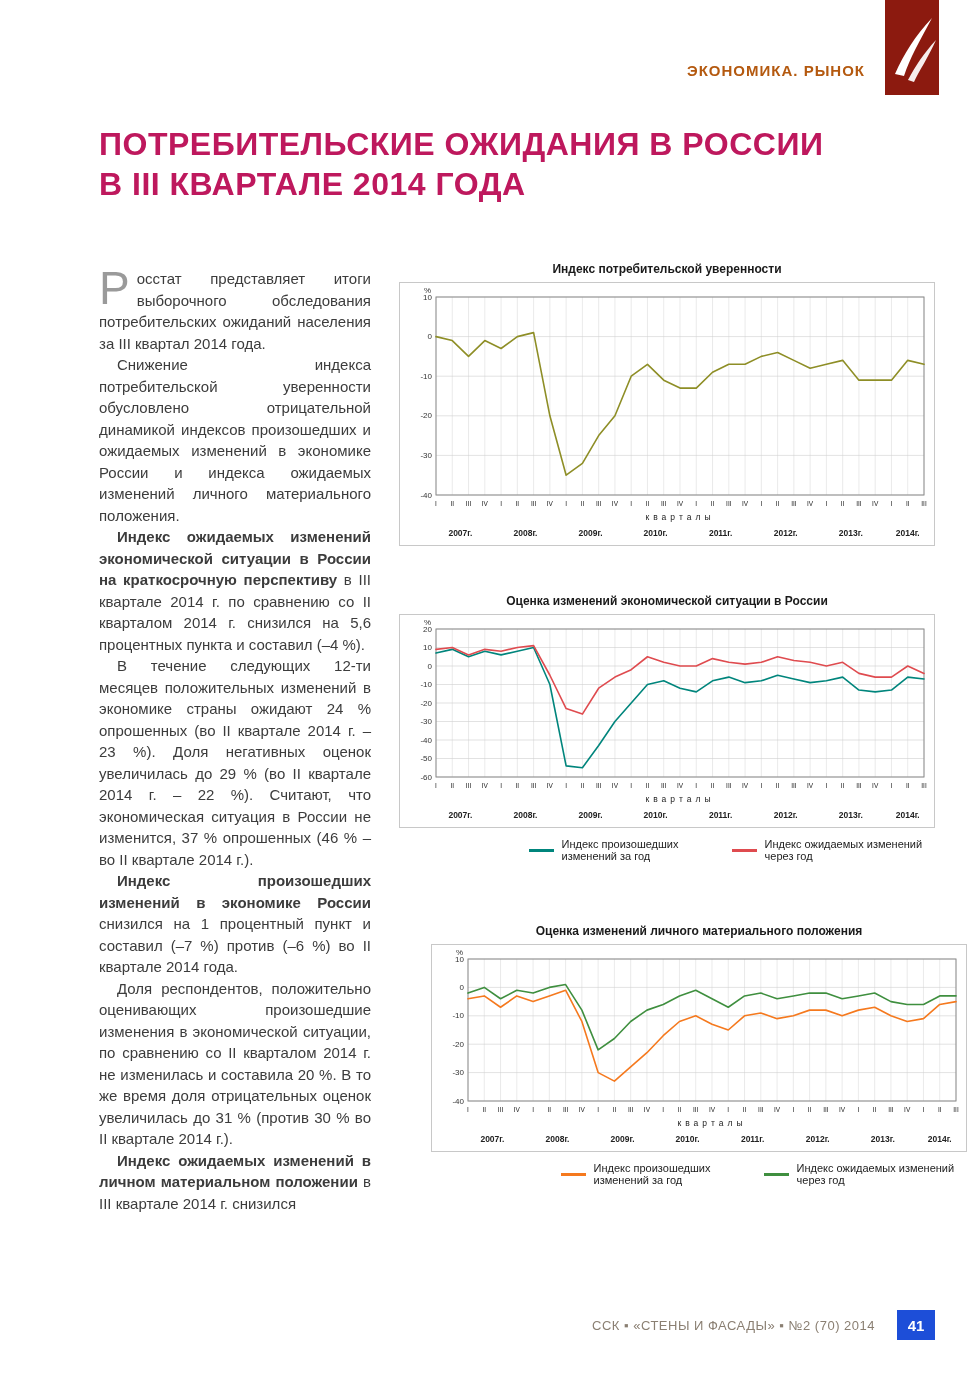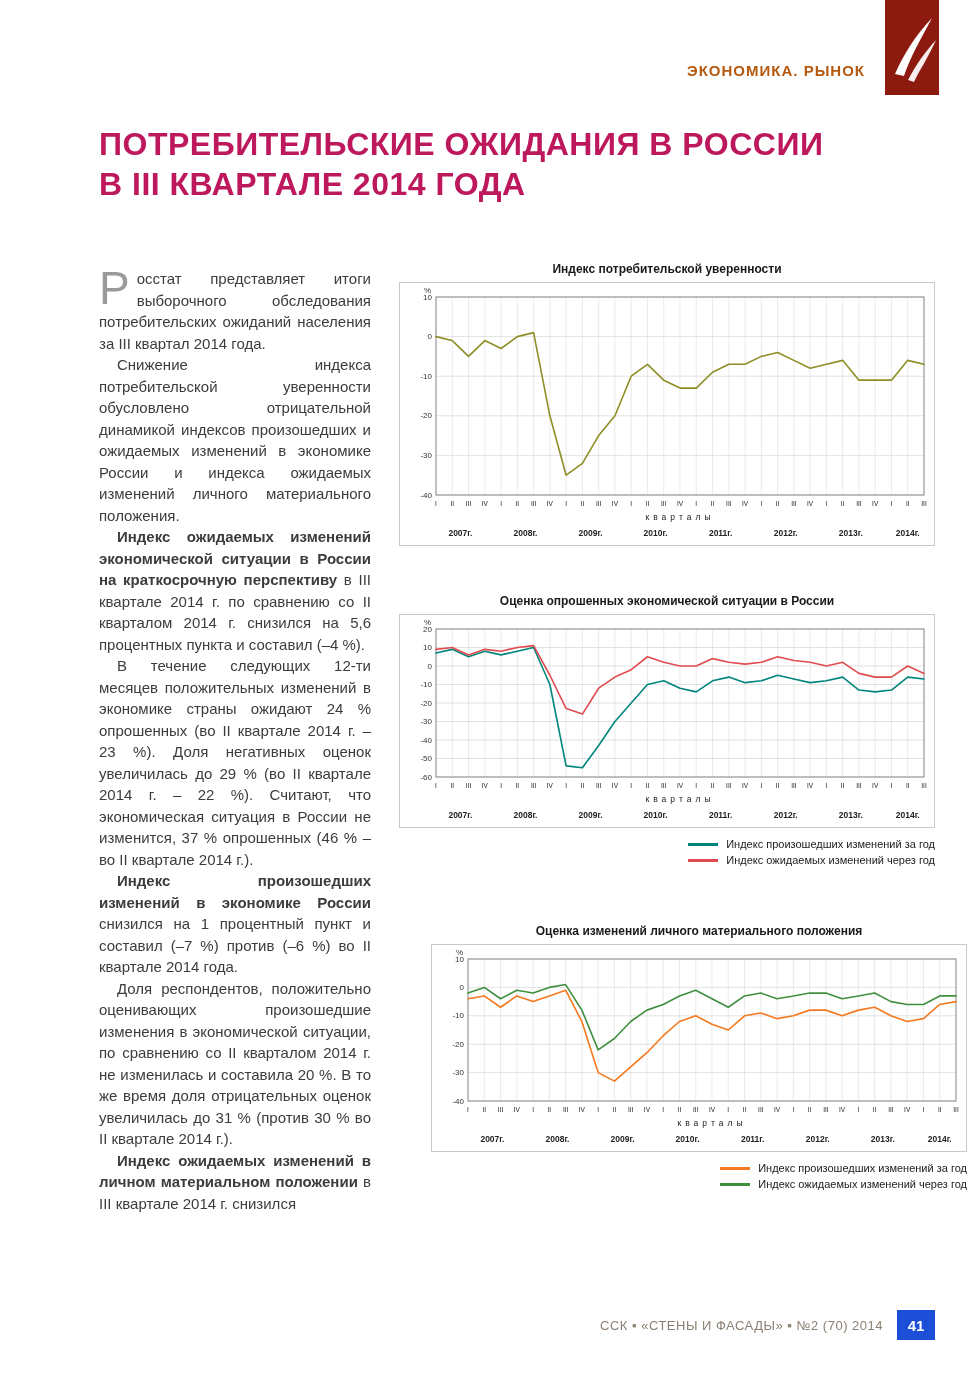--- a/index.html
+++ b/index.html
@@ -33,26 +33,26 @@
   }
   .chart{position:absolute;left:372px;width:536px;}
   .chart1{top:262px;}
   .chart2{top:594px;}
   .chart3{top:924px;padding-left:32px;}
   .chart-title{
     text-align:center;font-size:12px;font-weight:bold;color:#1a1a1a;margin-bottom:6px;
   }
   .chart-svg{border:1px solid #c8c8c8;background:#fff;}
   .chart-svg svg{display:block;}
-  .chart-legend{margin-top:8px;display:flex;flex-direction:column;align-items:flex-end;padding-left:130px;}
+  .chart-legend{margin-top:8px;display:flex;align-items:center;padding-left:130px;}
   .legend-row{display:flex;align-items:center;margin:2px 0;}
   .legend-line{display:inline-block;width:30px;height:3px;margin-right:8px;}
   .legend-text{font-size:11px;color:#222;}
   .footer{
-    position:absolute;top:1310px;right:72px;display:flex;align-items:center;gap:14px;
+    position:absolute;top:1310px;right:72px;display:flex;align-items:center;gap:22px;
   }
   .footer-text{font-size:13px;color:#8a7f72;letter-spacing:0.5px;}
   .page-num{
     display:flex;align-items:center;justify-content:center;
     width:38px;height:30px;background:#1d4ed8;color:#fff;font-weight:bold;font-size:15px;
   }
 </style>
 </head>
 <body>
 
@@ -174,21 +174,21 @@
           <text x="320.66666666666663" y="253" text-anchor="middle" font-size="8.5" font-weight="bold" fill="#222">2011г.</text>
           <text x="385.73333333333335" y="253" text-anchor="middle" font-size="8.5" font-weight="bold" fill="#222">2012г.</text>
           <text x="450.79999999999995" y="253" text-anchor="middle" font-size="8.5" font-weight="bold" fill="#222">2013г.</text>
           <text x="507.73333333333335" y="253" text-anchor="middle" font-size="8.5" font-weight="bold" fill="#222">2014г.</text>
         </svg>
       </div>
     <div class="chart-legend"></div>
   </div>
 
   <div class="chart chart2" id="chart-1">
-    <div class="chart-title">Оценка опрошенных экономической ситуации в России</div>
+    <div class="chart-title">Оценка изменений экономической ситуации в России</div>
     <div class="chart-svg">
         <svg width="534" height="212" xmlns="http://www.w3.org/2000/svg">
           <line x1="36" y1="14" x2="36" y2="162" stroke="#dcdcdc" stroke-width="0.6"></line>
           <line x1="52.266666666666666" y1="14" x2="52.266666666666666" y2="162" stroke="#dcdcdc" stroke-width="0.6"></line>
           <line x1="68.53333333333333" y1="14" x2="68.53333333333333" y2="162" stroke="#dcdcdc" stroke-width="0.6"></line>
           <line x1="84.8" y1="14" x2="84.8" y2="162" stroke="#dcdcdc" stroke-width="0.6"></line>
           <line x1="101.06666666666666" y1="14" x2="101.06666666666666" y2="162" stroke="#dcdcdc" stroke-width="0.6"></line>
           <line x1="117.33333333333333" y1="14" x2="117.33333333333333" y2="162" stroke="#dcdcdc" stroke-width="0.6"></line>
           <line x1="133.6" y1="14" x2="133.6" y2="162" stroke="#dcdcdc" stroke-width="0.6"></line>
           <line x1="149.86666666666667" y1="14" x2="149.86666666666667" y2="162" stroke="#dcdcdc" stroke-width="0.6"></line>

